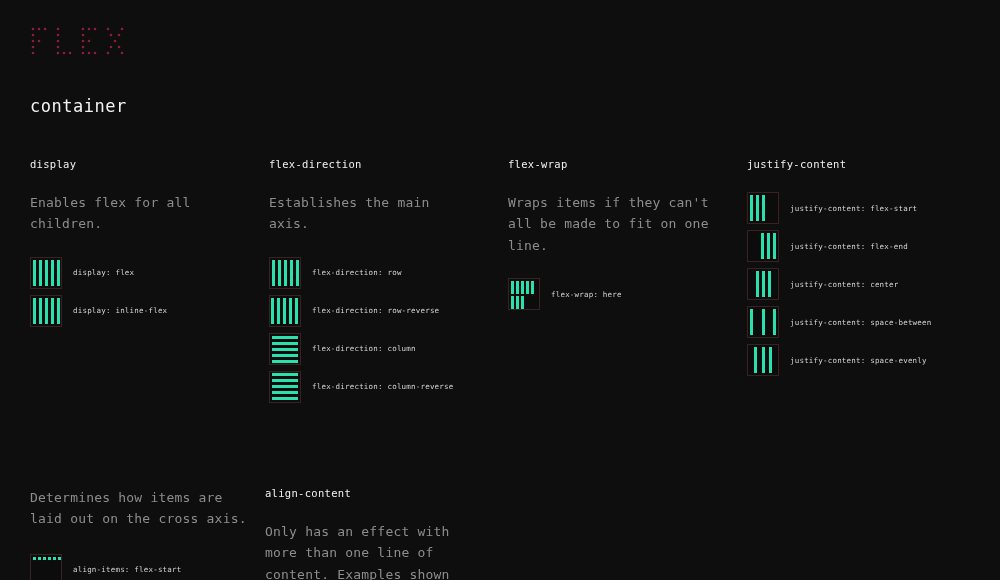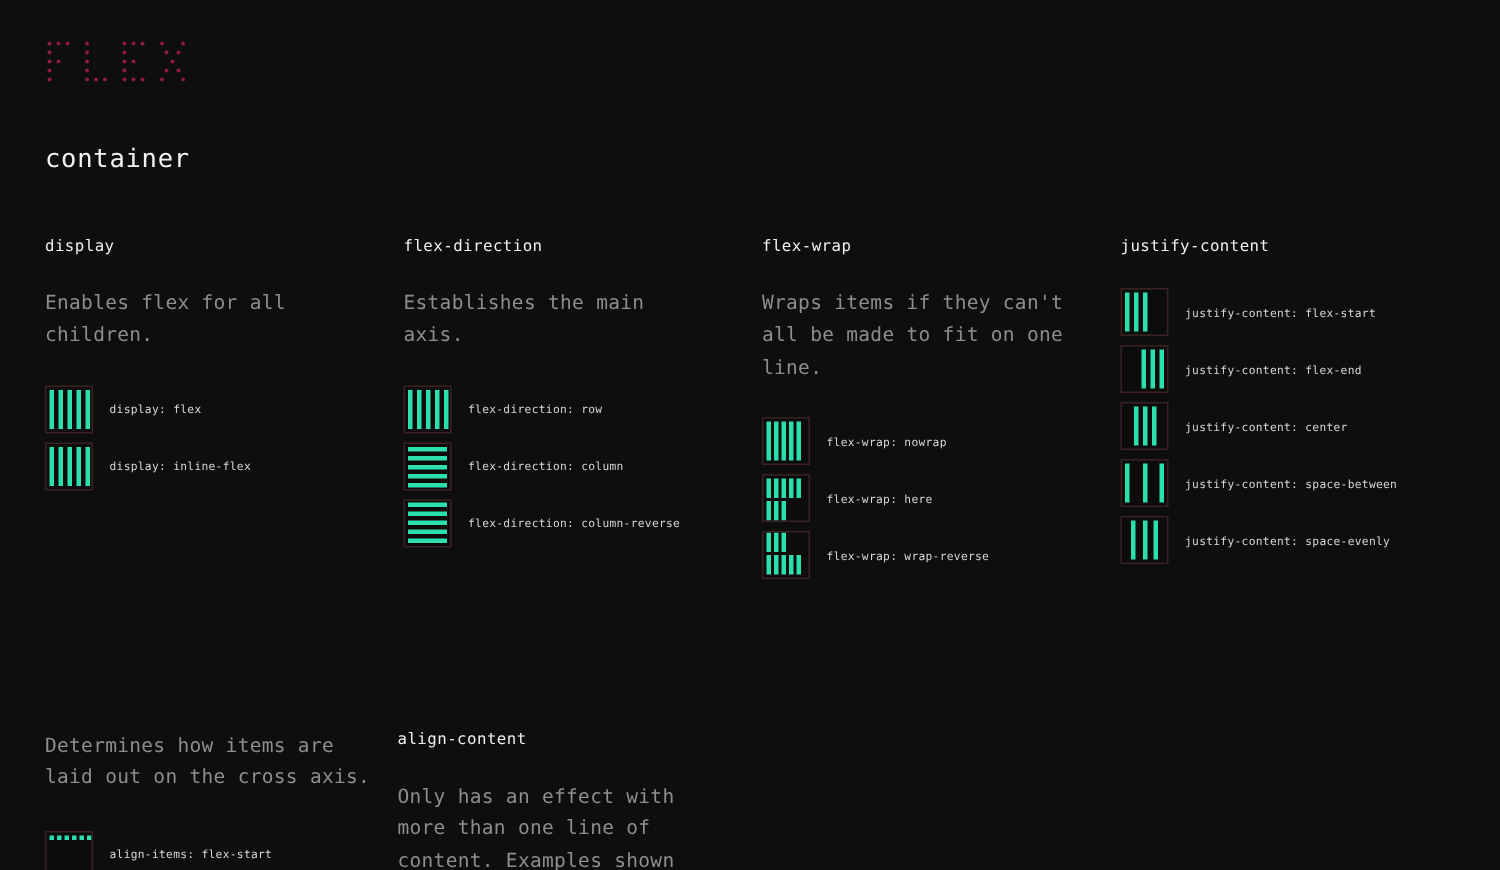--- a/index.html
+++ b/index.html
@@ -244,20 +244,32 @@
               <span class="bar"></span>
                 <span class="bar"></span>
                 <span class="bar"></span>
                 <span class="bar"></span>
                 <span class="bar"></span>
             </div>
           </div>
           <span class="example-label">flex-direction: row</span>
         </div>
 
+        <div class="example">
+          <div class="demo">
+            <div class="demo-inner vbars g3 jc-start" style="flex-direction:row-reverse;">
+              <span class="bar"></span>
+                <span class="bar"></span>
+                <span class="bar"></span>
+                <span class="bar"></span>
+                <span class="bar"></span>
+            </div>
+          </div>
+          <span class="example-label">flex-direction: row-reverse</span>
+        </div>
 
         <div class="example">
           <div class="demo">
             <div class="demo-inner hbars g3 jc-start">
               <span class="bar"></span>
                 <span class="bar"></span>
                 <span class="bar"></span>
                 <span class="bar"></span>
                 <span class="bar"></span>
             </div>
@@ -279,64 +291,37 @@
         </div>
 
       </div>
     </div>
 
     <div class="col">
       <h2 class="col-title">flex-wrap</h2>
       <p class="col-desc">Wraps items if they can't all be made to fit on one line.</p>
       <div class="examples">
 
-        <div class="example">
-          <div class="demo">
-            <div class="demo-inner vbars g2 jc-start">
-              <span class="bar"></span>
-                <span class="bar"></span>
-                <span class="bar"></span>
-                <span class="bar"></span>
-                <span class="bar"></span>
-            </div>
-          </div>
-          <span class="example-label">flex-wrap: nowrap</span>
-        </div>
 
         <div class="example">
           <div class="demo">
             <div class="demo-inner vbars g2 wrap-on jc-start">
               <span class="bar"></span>
                 <span class="bar"></span>
                 <span class="bar"></span>
                 <span class="bar"></span>
                 <span class="bar"></span>
               <span class="bar"></span>
                 <span class="bar"></span>
                 <span class="bar"></span>
             </div>
           </div>
           <span class="example-label">flex-wrap: here</span>
         </div>
 
-        <div class="example">
-          <div class="demo">
-            <div class="demo-inner vbars g2 wrap-rev jc-start">
-              <span class="bar"></span>
-                <span class="bar"></span>
-                <span class="bar"></span>
-                <span class="bar"></span>
-                <span class="bar"></span>
-              <span class="bar"></span>
-                <span class="bar"></span>
-                <span class="bar"></span>
-            </div>
-          </div>
-          <span class="example-label">flex-wrap: wrap-reverse</span>
-        </div>
 
       </div>
     </div>
 
     <div class="col">
       <h2 class="col-title">justify-content</h2>
       <div class="examples">
 
         <div class="example">
           <div class="demo">

